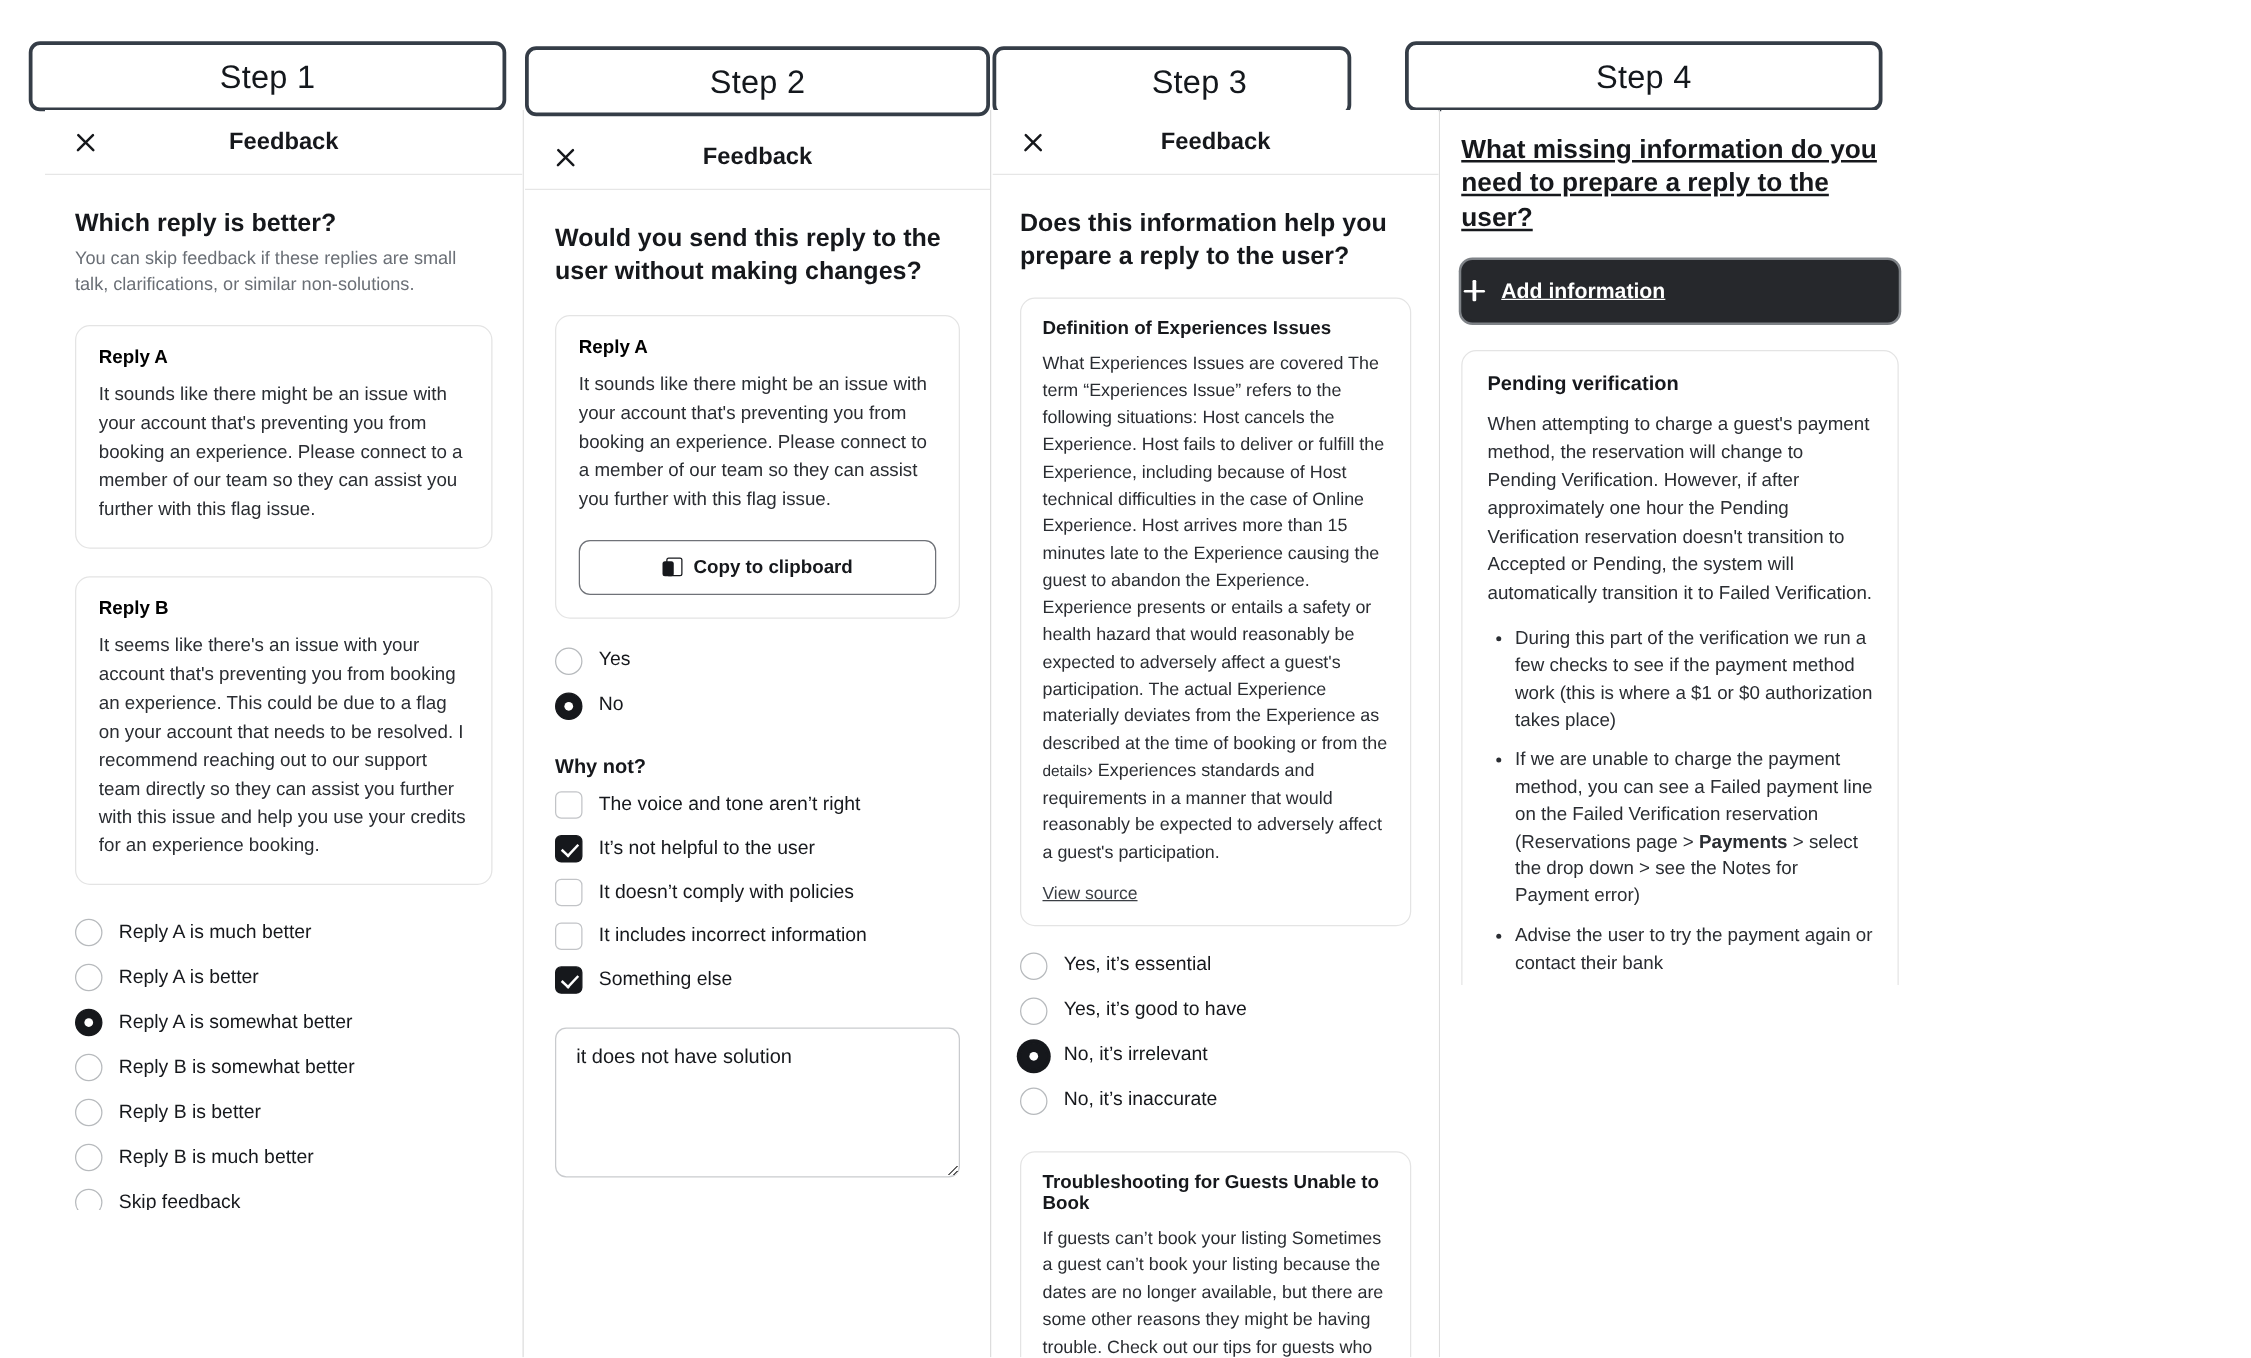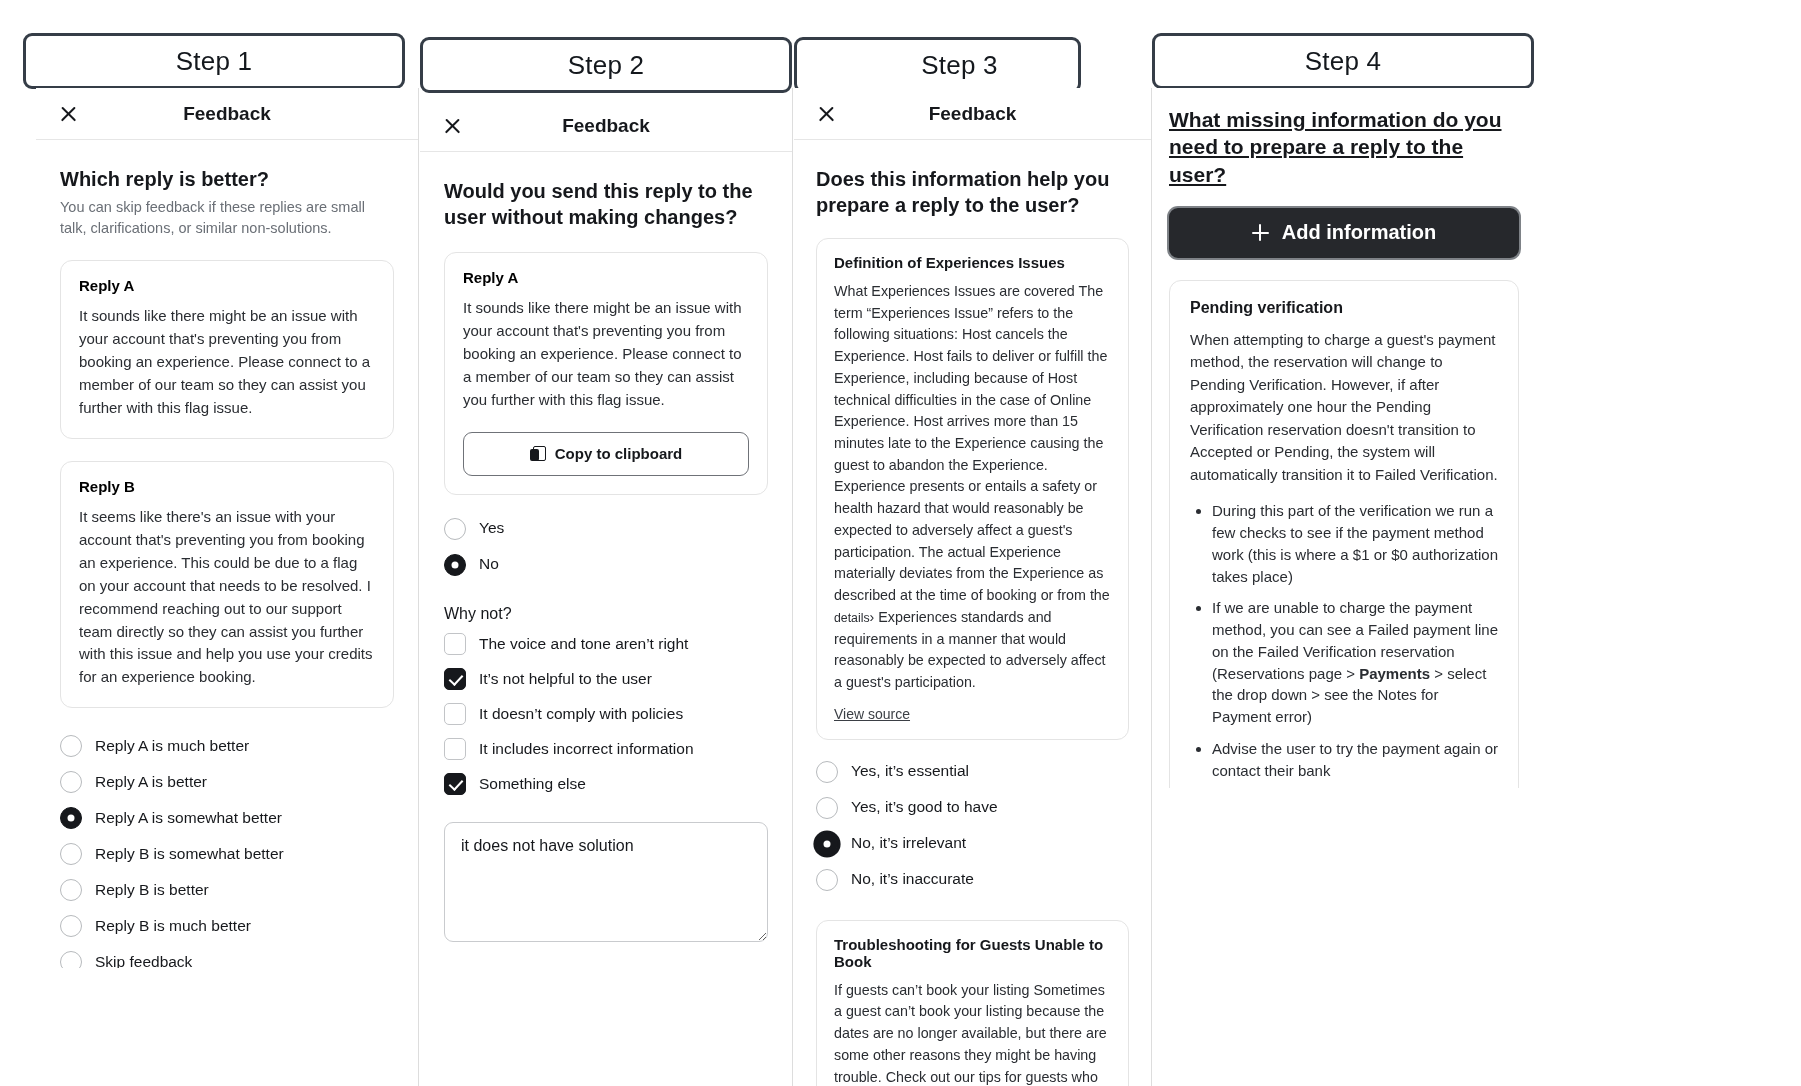--- a/index.html
+++ b/index.html
@@ -173,21 +173,21 @@
     border-radius: 50%;
   }
   .radio.focused {
     box-shadow: 0 0 0 2.6px #16181c, 0 0 0 4.6px #ffffff;
   }
   .opt-label { font-size: 15.5px; color: #16181c; line-height: 1.2; }
 
   
   .why-title {
     font-size: 16px;
-    font-weight: normal;
+    font-weight: bold;
     color: #16181c;
     margin: 22px 0 4px 0;
   }
   .cb-row {
     display: flex;
     align-items: center;
     gap: 13px;
     padding: 6.5px 0;
     cursor: pointer;
   }
@@ -268,26 +268,26 @@
   .add-btn {
     margin-top: 20px;
     width: 100%;
     height: 50px;
     background: #26282c;
     border: 2px solid #26282c;
     border-radius: 9px;
     box-shadow: 0 0 0 2px #7e8287;
     display: flex;
     align-items: center;
-    justify-content: center;
     gap: 13px;
     color: #ffffff;
-    font-size: 20px;
+    font-size: 17px;
     font-weight: bold;
     cursor: pointer;
+    text-decoration: underline;
   }
   .plus-ico {
     position: relative;
     width: 17px; height: 17px;
     display: inline-block;
   }
   .plus-ico::before, .plus-ico::after {
     content:""; position:absolute; background:#fff; border-radius:1px;
   }
   .plus-ico::before { left:0; top:7.2px; width:17px; height:2.4px; }
@@ -331,21 +331,21 @@
 
   <div class="step-tab" style="left:23px; top:33px; width:382px;">
     <span>Step 1</span>
   </div>
   <div class="step-tab" style="left:420px; top:37px; width:372px;">
     <span>Step 2</span>
   </div>
   <div class="step-tab" style="left:794px; top:37px; width:287px;padding-left:44px;">
     <span>Step 3</span>
   </div>
-  <div class="step-tab" style="left:1152px; top:33px; width:382px;">
+  <div class="step-tab" style="left:1124px; top:33px; width:382px;">
     <span>Step 4</span>
   </div>
 
   <div class="panel-divider" style="left:418px; top:88px; height:998px;"></div>
   <div class="panel-divider" style="left:792px; top:88px; height:998px;"></div>
   <div class="panel-divider" style="left:1151px; top:88px; height:998px;"></div>
 
   <div class="panel" style="left:36px; top:88px; width:382px; height:880px;">
     <div class="modal-bar">
       <div class="close-x"></div>

